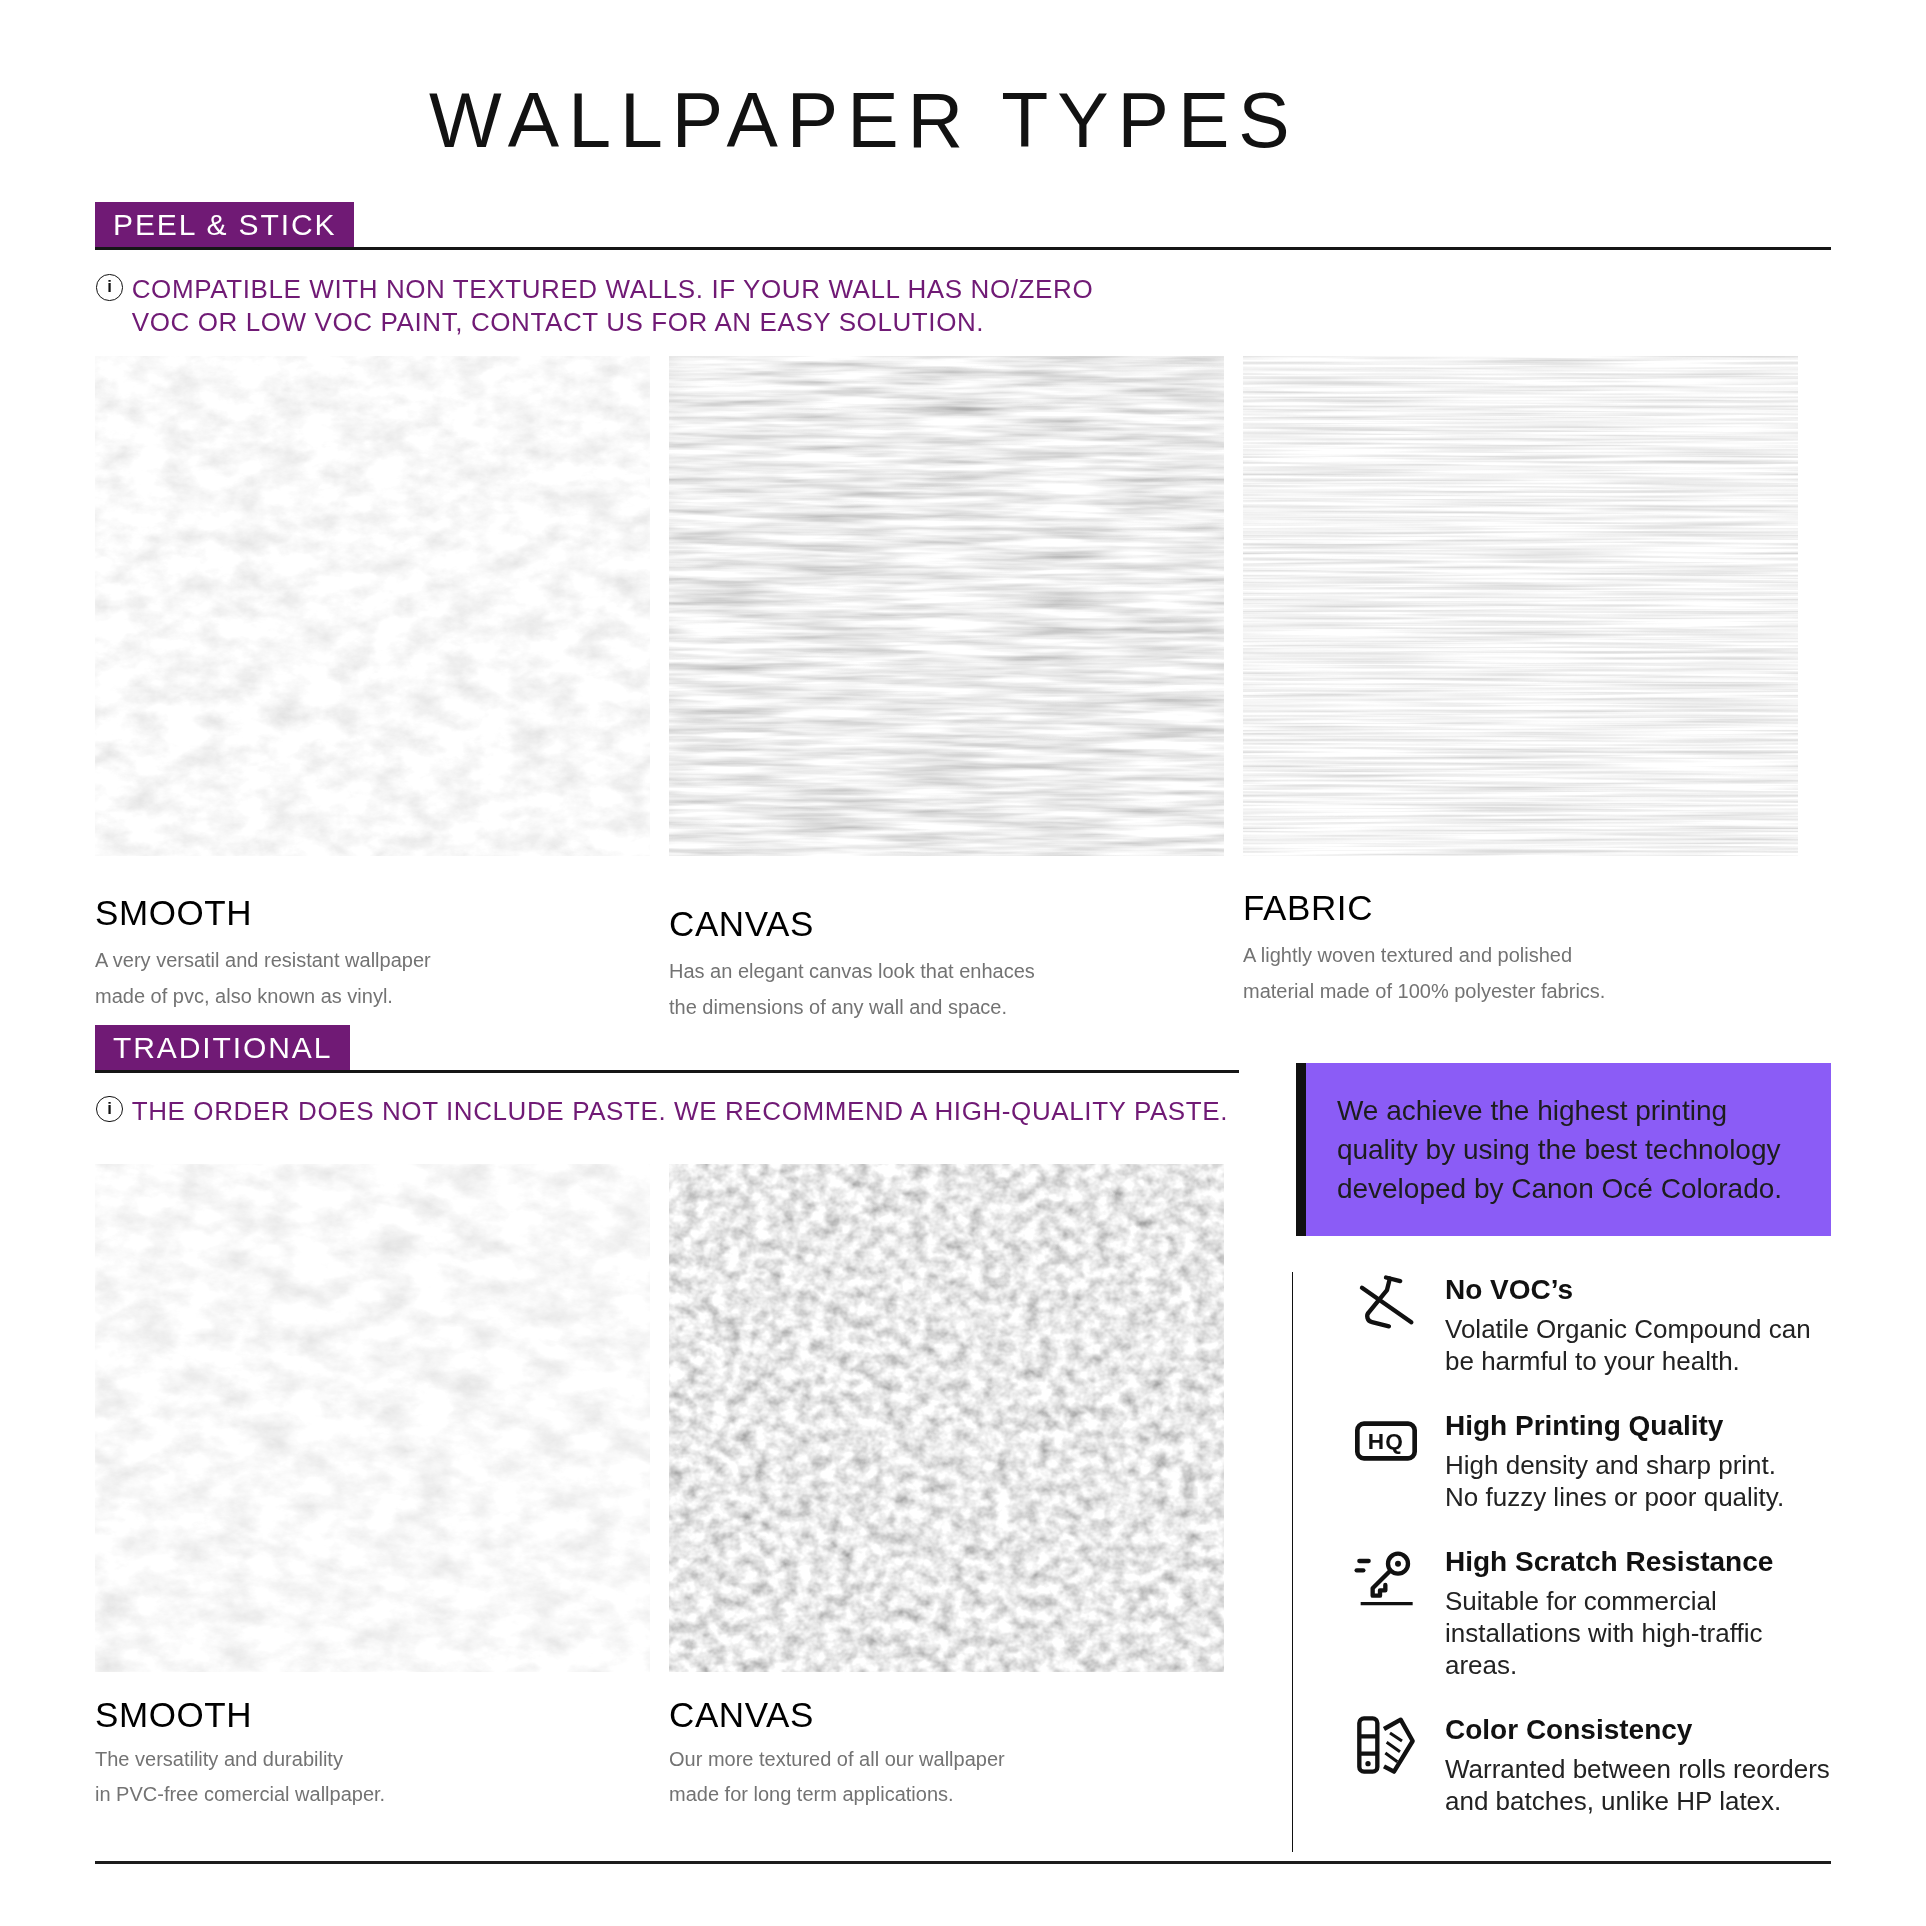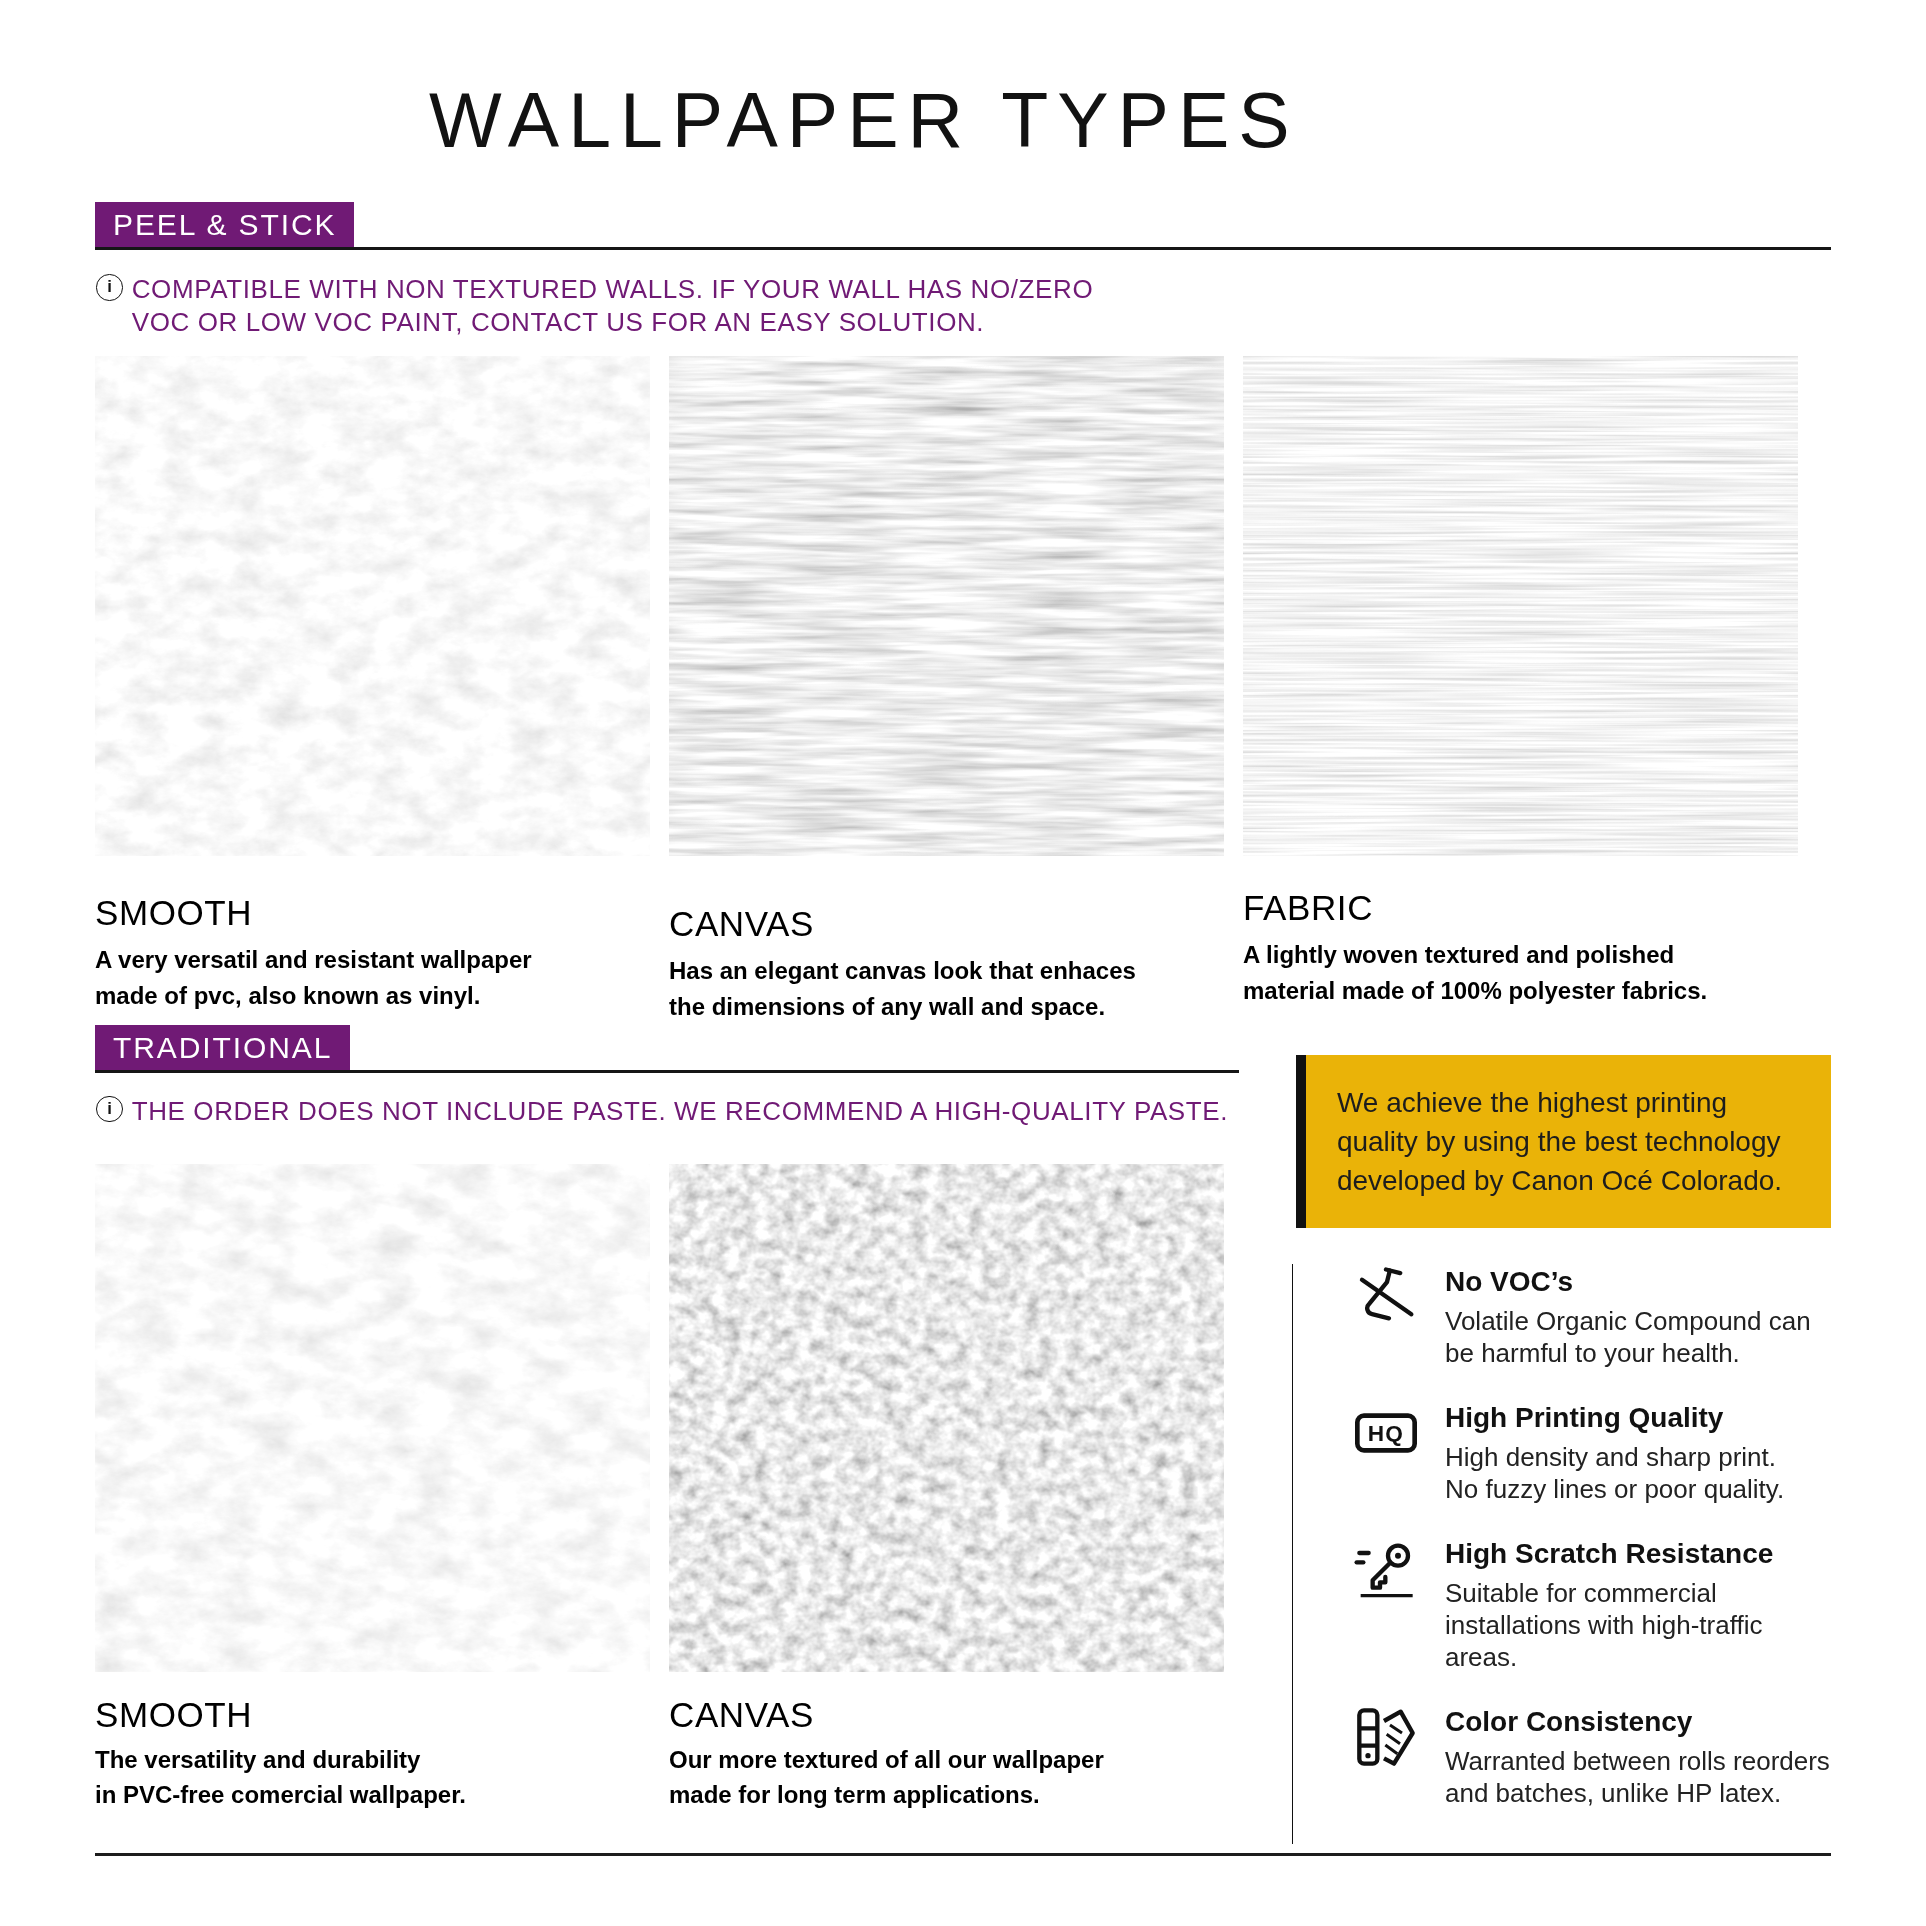--- a/index.html
+++ b/index.html
@@ -16,27 +16,27 @@
   .info-icon{flex:none;width:24.4px;height:24.4px;border:1.9px solid #111;border-radius:50%;text-align:center;line-height:24.4px;font-size:16.7px;font-weight:bold;margin:1.3px 9px 0 1.3px;color:#111;}
   .note-lines{font-size:26px;letter-spacing:0.6px;line-height:33px;color:#701a75;}
 
   .cards{display:flex;gap:19px;margin-top:16.7px;}
   .card{width:555px;}
   .tex{display:block;width:555px;height:500px;background:#fcfcfc;}
   .tex2{height:508px;}
   .sw-name{font-size:35px;letter-spacing:0.6px;color:#000000;margin-top:37px;font-weight:400;}
   .sw-name.nudge-down{margin-top:48px;}
   .sw-name.nudge-up{margin-top:32px;}
-  .sw-desc{font-size:24px;line-height:36px;color:#000000;margin-top:9px;font-weight:bold;}
+  .sw-desc{font-size:20px;line-height:36px;color:#737373;margin-top:9px;}
 
   .bottom-region{display:flex;align-items:flex-start;}
   .left-col{width:1144px;flex:none;}
   .sidebar{width:539px;flex:none;margin-left:53px;}
 
-  .quote{background:#eab308;border-left:10.3px solid #111;margin-left:3.9px;margin-top:30px;padding:28px 26px 28px 31px;font-size:28px;line-height:39px;color:#1d1d1d;}
+  .quote{background:#8b5cf6;border-left:10.3px solid #111;margin-left:3.9px;margin-top:38px;padding:28px 26px 28px 31px;font-size:28px;line-height:39px;color:#1d1d1d;}
 
   .features{border-left:1.9px solid #111;padding-left:61px;margin-top:36px;padding-bottom:3.9px;}
   .feature{display:flex;gap:27px;margin-bottom:31px;}
   .f-icon{flex:none;width:64px;padding-top:1.3px;}
   .f-title{font-size:28px;font-weight:bold;color:#111;margin:2.6px 0 6.4px 0;}
   .f-desc{font-size:26px;line-height:32px;color:#222;}
 
   .bottom-rule{border-top:3.2px solid #1c1c1c;margin-top:9px;}
 </style>
 </head>

